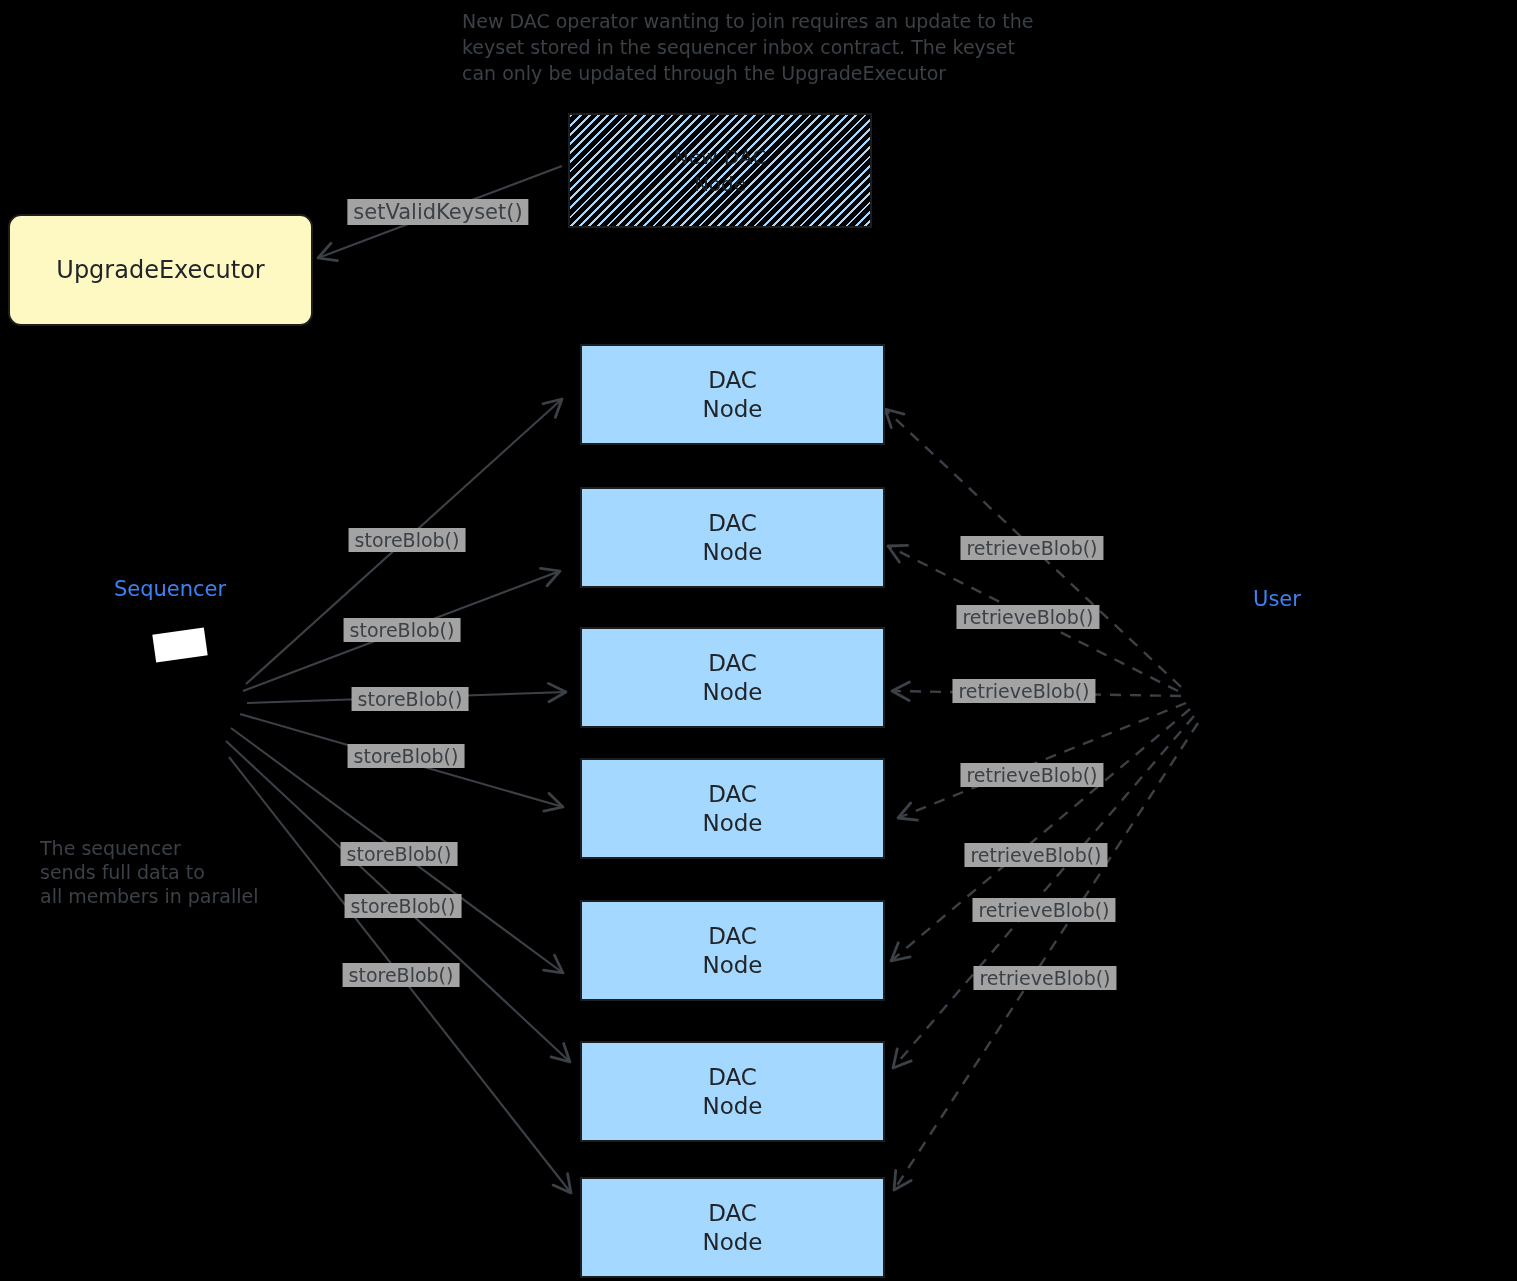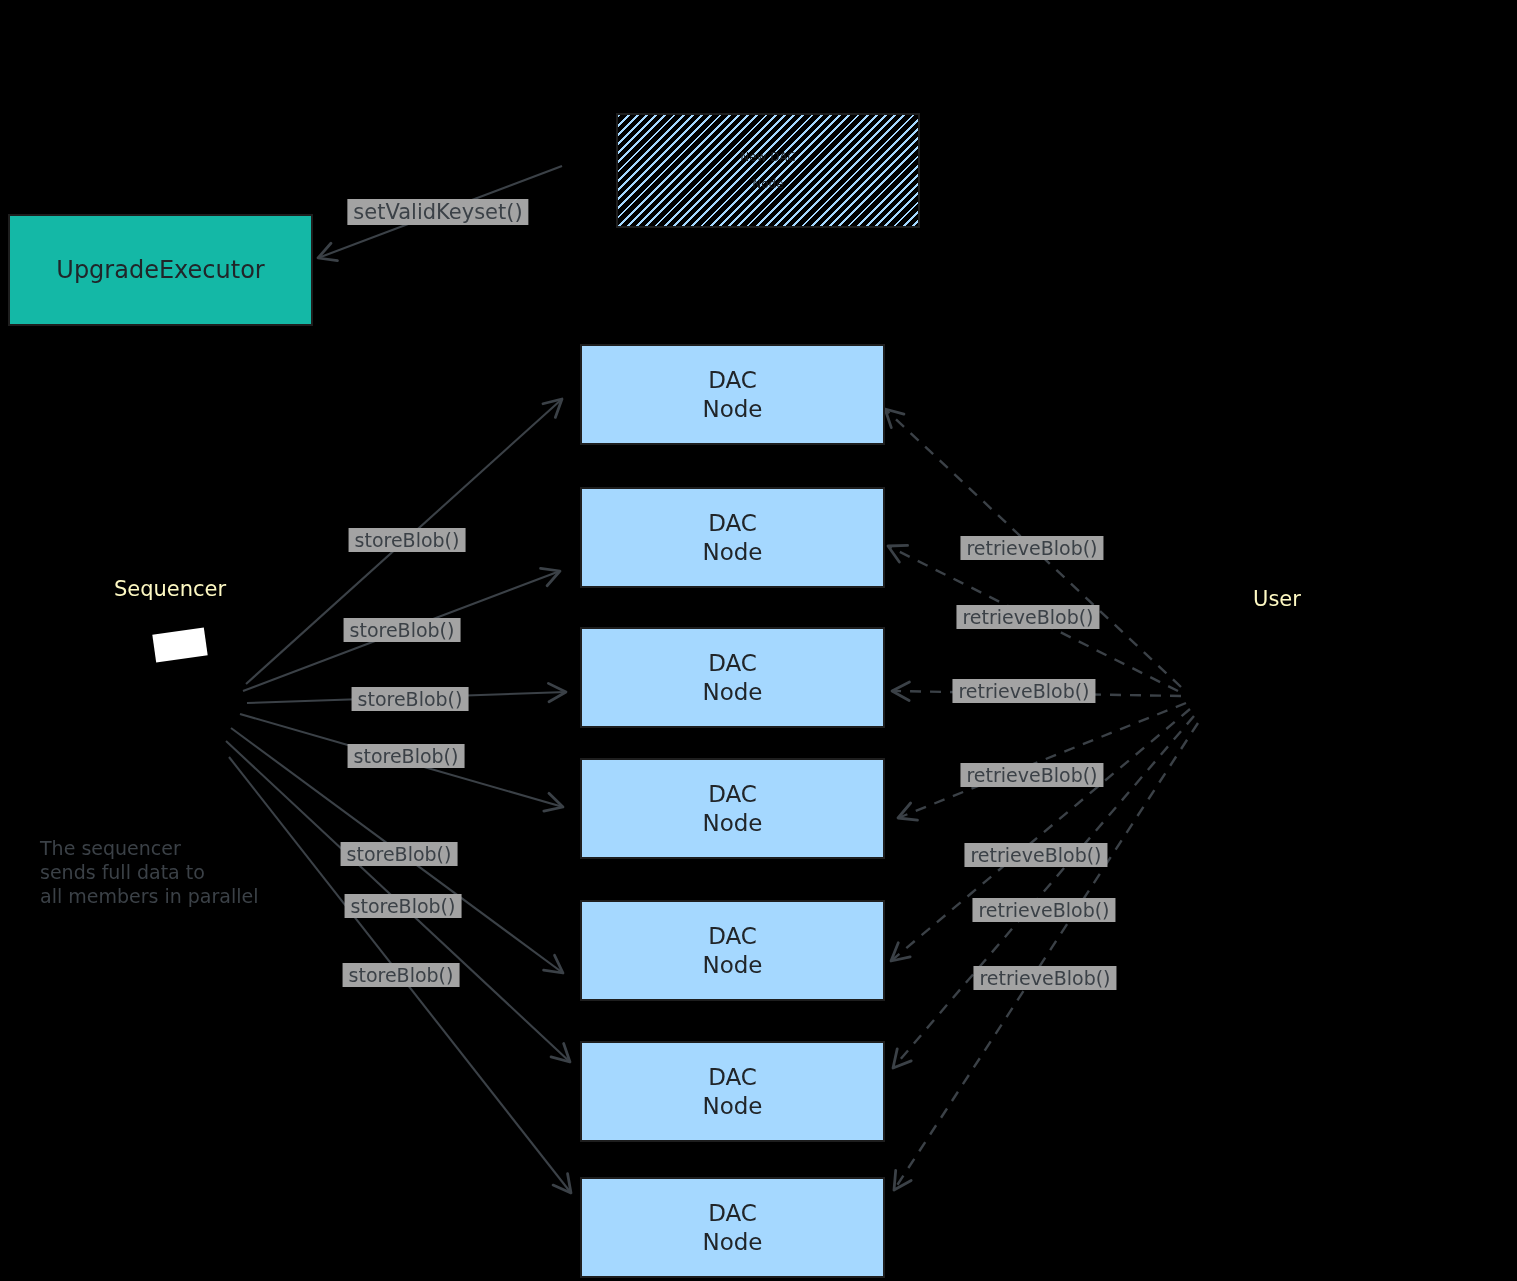--- a/index.html
+++ b/index.html
@@ -8,34 +8,34 @@
     overflow:hidden;font-family:"DejaVu Sans",sans-serif;
   }
   .arrows{position:absolute;left:0;top:0;z-index:1;}
   .note{position:absolute;z-index:3;color:#3b4147;font-size:19px;line-height:26px;white-space:nowrap;}
   .note div{white-space:nowrap;}
   .edge-label{
     position:absolute;z-index:4;color:#3b4147;font-size:19px;white-space:nowrap;
     background:#a3a3a3;padding:1px 6px;transform:translate(-50%,-50%);
   }
   .entity-label{
-    position:absolute;z-index:3;color:#fef9c3;font-size:21px;white-space:nowrap;
+    position:absolute;z-index:3;color:#3b82f6;font-size:21px;white-space:nowrap;
     transform:translate(-50%,-50%);
   }
   .box{
     position:absolute;z-index:2;border:2px solid #1e1e1e;box-sizing:border-box;
     display:flex;flex-direction:column;align-items:center;justify-content:center;
     color:#212529;font-size:23px;line-height:29px;text-align:center;
   }
   .dac-box{left:580px;width:305px;height:101px;background:#a5d8ff;margin-top:16px;}
-  .exec-box{left:8px;top:214px;width:305px;height:112px;background:#14b8a6;font-size:24px;}
+  .exec-box{left:8px;top:214px;width:305px;height:112px;background:#fef9c3;font-size:24px;border-radius:13px;}
   .hatch-box{
     left:568px;top:113px;width:304px;height:115px;
     background:repeating-linear-gradient(135deg,#a5d8ff 0px,#a5d8ff 2px,#000 2px,#000 6.5px);
-    color:#1b1f23;font-size:12px;line-height:27px;margin-left:48px;
+    color:#1b1f23;font-size:20px;line-height:27px;
   }
   .seq-shape{
     position:absolute;z-index:3;left:154px;top:631px;width:52px;height:28px;
     background:#ffffff;transform:rotate(-8deg);
   }
 </style>
 </head>
 <body>
 
 <div class="canvas">
@@ -59,20 +59,25 @@
 
     <line x1="1181" y1="687" x2="885" y2="409" stroke="#3b4147" stroke-width="2.4" stroke-dasharray="11 9" marker-end="url(#vhead)"></line>
     <line x1="1178" y1="691" x2="888" y2="546" stroke="#3b4147" stroke-width="2.4" stroke-dasharray="11 9" marker-end="url(#vhead)"></line>
     <line x1="1181" y1="696" x2="892" y2="691" stroke="#3b4147" stroke-width="2.4" stroke-dasharray="11 9" marker-end="url(#vhead)"></line>
     <line x1="1186" y1="703" x2="898" y2="818" stroke="#3b4147" stroke-width="2.4" stroke-dasharray="11 9" marker-end="url(#vhead)"></line>
     <line x1="1190" y1="709" x2="891" y2="961" stroke="#3b4147" stroke-width="2.4" stroke-dasharray="11 9" marker-end="url(#vhead)"></line>
     <line x1="1194" y1="716" x2="893" y2="1068" stroke="#3b4147" stroke-width="2.4" stroke-dasharray="11 9" marker-end="url(#vhead)"></line>
     <line x1="1198" y1="723" x2="894" y2="1190" stroke="#3b4147" stroke-width="2.4" stroke-dasharray="11 9" marker-end="url(#vhead)"></line>
   </svg>
 
+  <div class="note" style="left:462px;top:8px;">
+    <div>New DAC operator wanting to join requires an update to the</div>
+    <div>keyset stored in the sequencer inbox contract. The keyset</div>
+    <div>can only be updated through the UpgradeExecutor</div>
+  </div>
 
   <div class="box hatch-box">
     <span>New DAC</span>
     <span>Node</span>
   </div>
 
   <div class="box exec-box">
     <span>UpgradeExecutor</span>
   </div>
 

